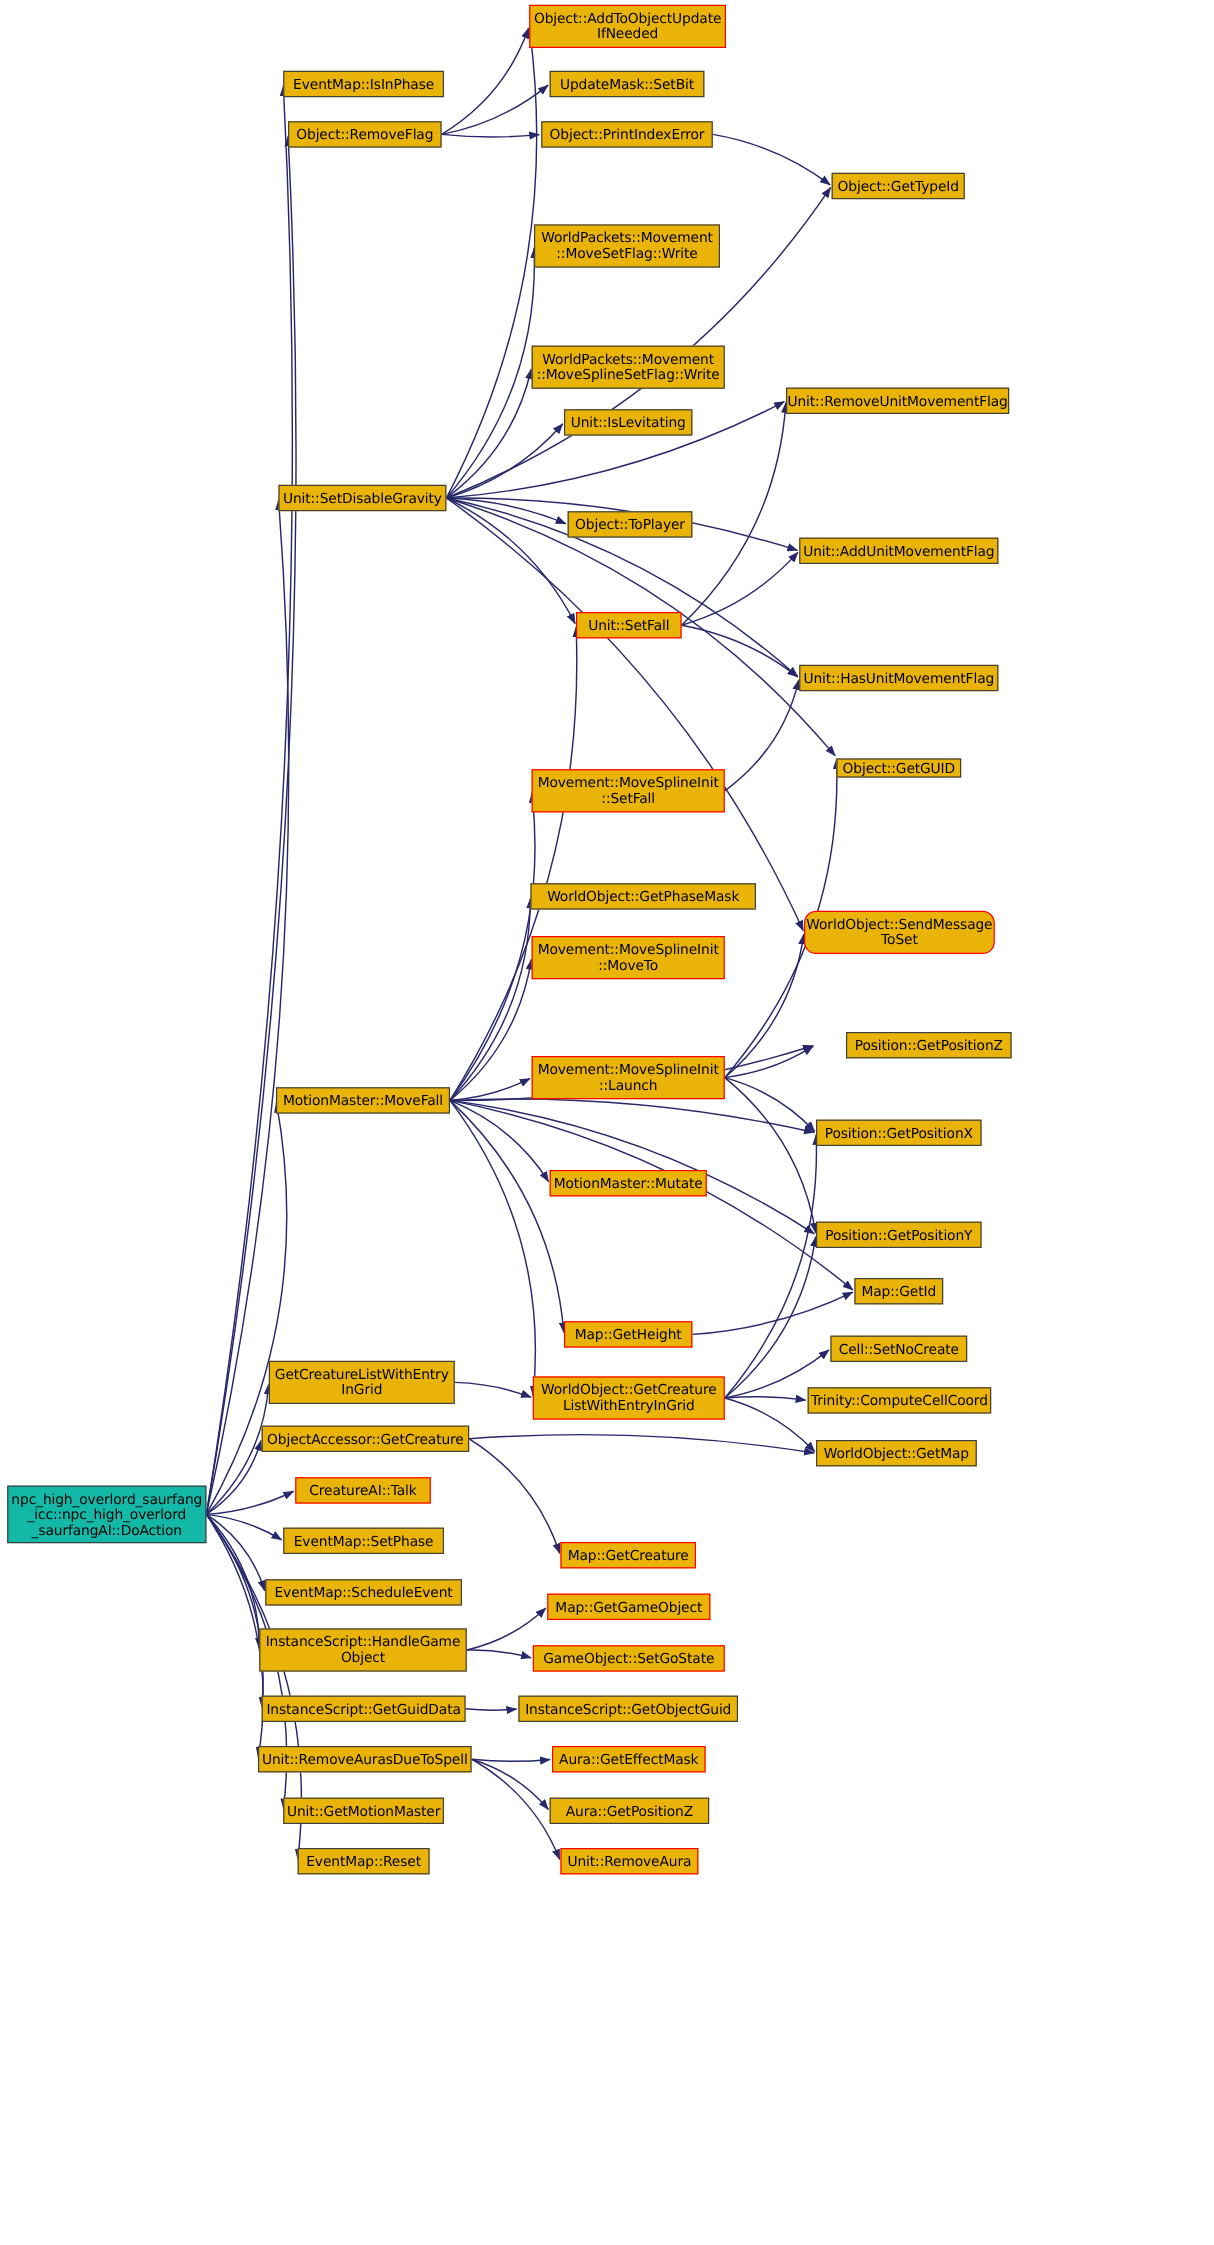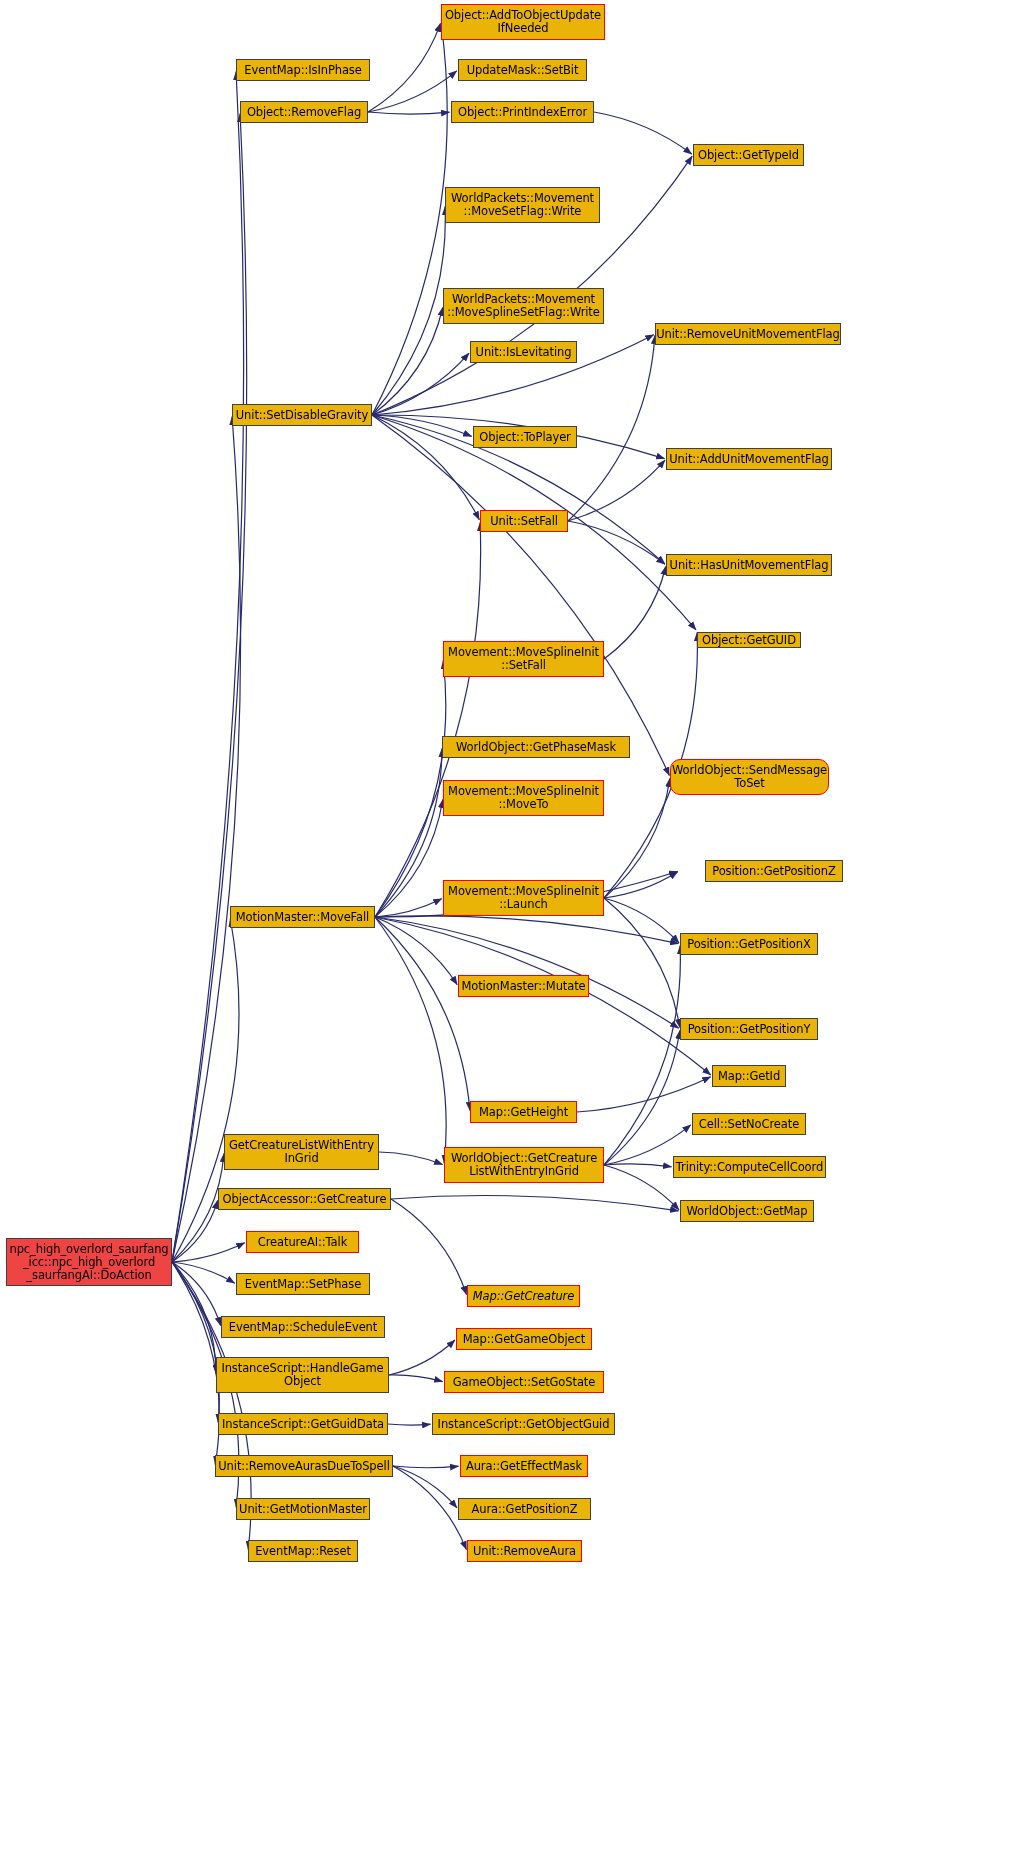--- a/index.html
+++ b/index.html
@@ -14,21 +14,21 @@
     font-size:11.5px;
     line-height:13px;
     color:#000000;
     background:#eab308;
     border:1px solid #404040;
     padding:1px 4px;
     white-space:pre-line;
     letter-spacing:-0.1px;
   }
   .node.red{border:1px solid #ff0000;}
-  .node.root{background:#ef4444;border:1px solid #404040;text-align:center;}
+  .node.root{background:#14b8a6;border:1px solid #404040;text-align:center;}
 </style>
 </head>
 <body>
 
 <div id="canvas">
   <svg id="edges" xmlns="http://www.w3.org/2000/svg">
     <defs>
       <marker id="arrow" markerWidth="9" markerHeight="7" refX="8.5" refY="3.5" orient="auto" markerUnits="userSpaceOnUse">
         <path d="M0,0 L9,3.5 L0,7 Z" fill="#27286b"></path>
       </marker>
@@ -144,21 +144,21 @@
       <div class="node" style="left: 692px; top: 1113px; width: 114px; height: 22px;"><span>Cell::SetNoCreate</span></div>
       <div class="node" style="left: 224px; top: 1134px; width: 155px; height: 36px;"><span>GetCreatureListWithEntry
 InGrid</span></div>
       <div class="node red" style="left: 444px; top: 1147px; width: 160px; height: 36px;"><span>WorldObject::GetCreature
 ListWithEntryInGrid</span></div>
       <div class="node" style="left: 673px; top: 1156px; width: 153px; height: 22px;"><span>Trinity::ComputeCellCoord</span></div>
       <div class="node" style="left: 218px; top: 1188px; width: 173px; height: 22px;"><span>ObjectAccessor::GetCreature</span></div>
       <div class="node" style="left: 680px; top: 1200px; width: 134px; height: 22px;"><span>WorldObject::GetMap</span></div>
       <div class="node red" style="left: 246px; top: 1231px; width: 113px; height: 22px;"><span>CreatureAI::Talk</span></div>
       <div class="node" style="left: 236px; top: 1273px; width: 134px; height: 22px;"><span>EventMap::SetPhase</span></div>
-      <div class="node red" style="left: 467px; top: 1285px; width: 113px; height: 22px; font-style: italic;"><span>Map::GetCreature</span></div>
+      <div class="node red" style="left: 467px; top: 1285px; width: 113px; height: 22px;"><span>Map::GetCreature</span></div>
       <div class="node" style="left: 221px; top: 1316px; width: 164px; height: 22px;"><span>EventMap::ScheduleEvent</span></div>
       <div class="node red" style="left: 456px; top: 1328px; width: 136px; height: 22px;"><span>Map::GetGameObject</span></div>
       <div class="node" style="left: 216px; top: 1357px; width: 173px; height: 36px;"><span>InstanceScript::HandleGame
 Object</span></div>
       <div class="node red" style="left: 444px; top: 1371px; width: 160px; height: 22px;"><span>GameObject::SetGoState</span></div>
       <div class="node" style="left: 218px; top: 1413px; width: 170px; height: 22px;"><span>InstanceScript::GetGuidData</span></div>
       <div class="node" style="left: 432px; top: 1413px; width: 183px; height: 22px;"><span>InstanceScript::GetObjectGuid</span></div>
       <div class="node" style="left: 215px; top: 1455px; width: 178px; height: 22px;"><span>Unit::RemoveAurasDueToSpell</span></div>
       <div class="node red" style="left: 460px; top: 1455px; width: 128px; height: 22px;"><span>Aura::GetEffectMask</span></div>
       <div class="node" style="left: 236px; top: 1498px; width: 134px; height: 22px;"><span>Unit::GetMotionMaster</span></div>

